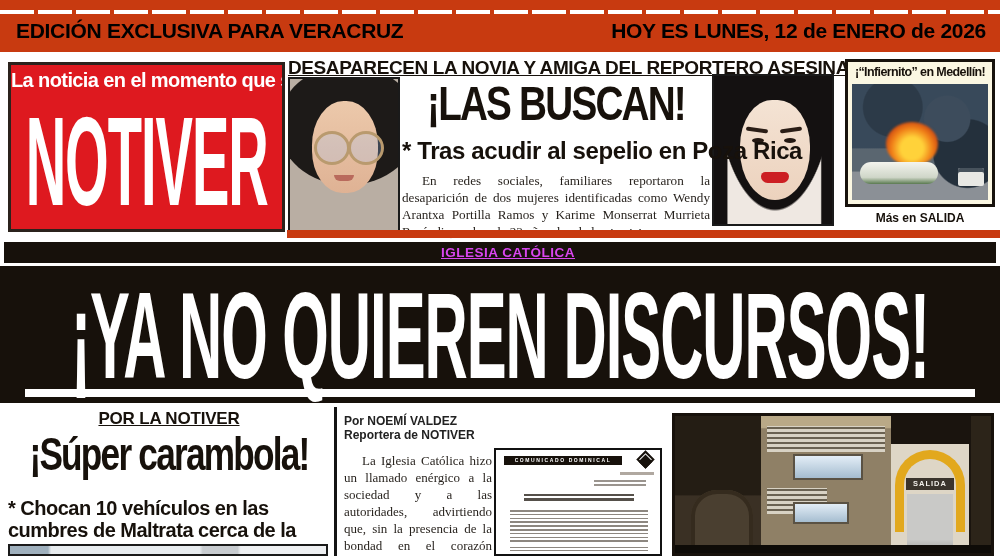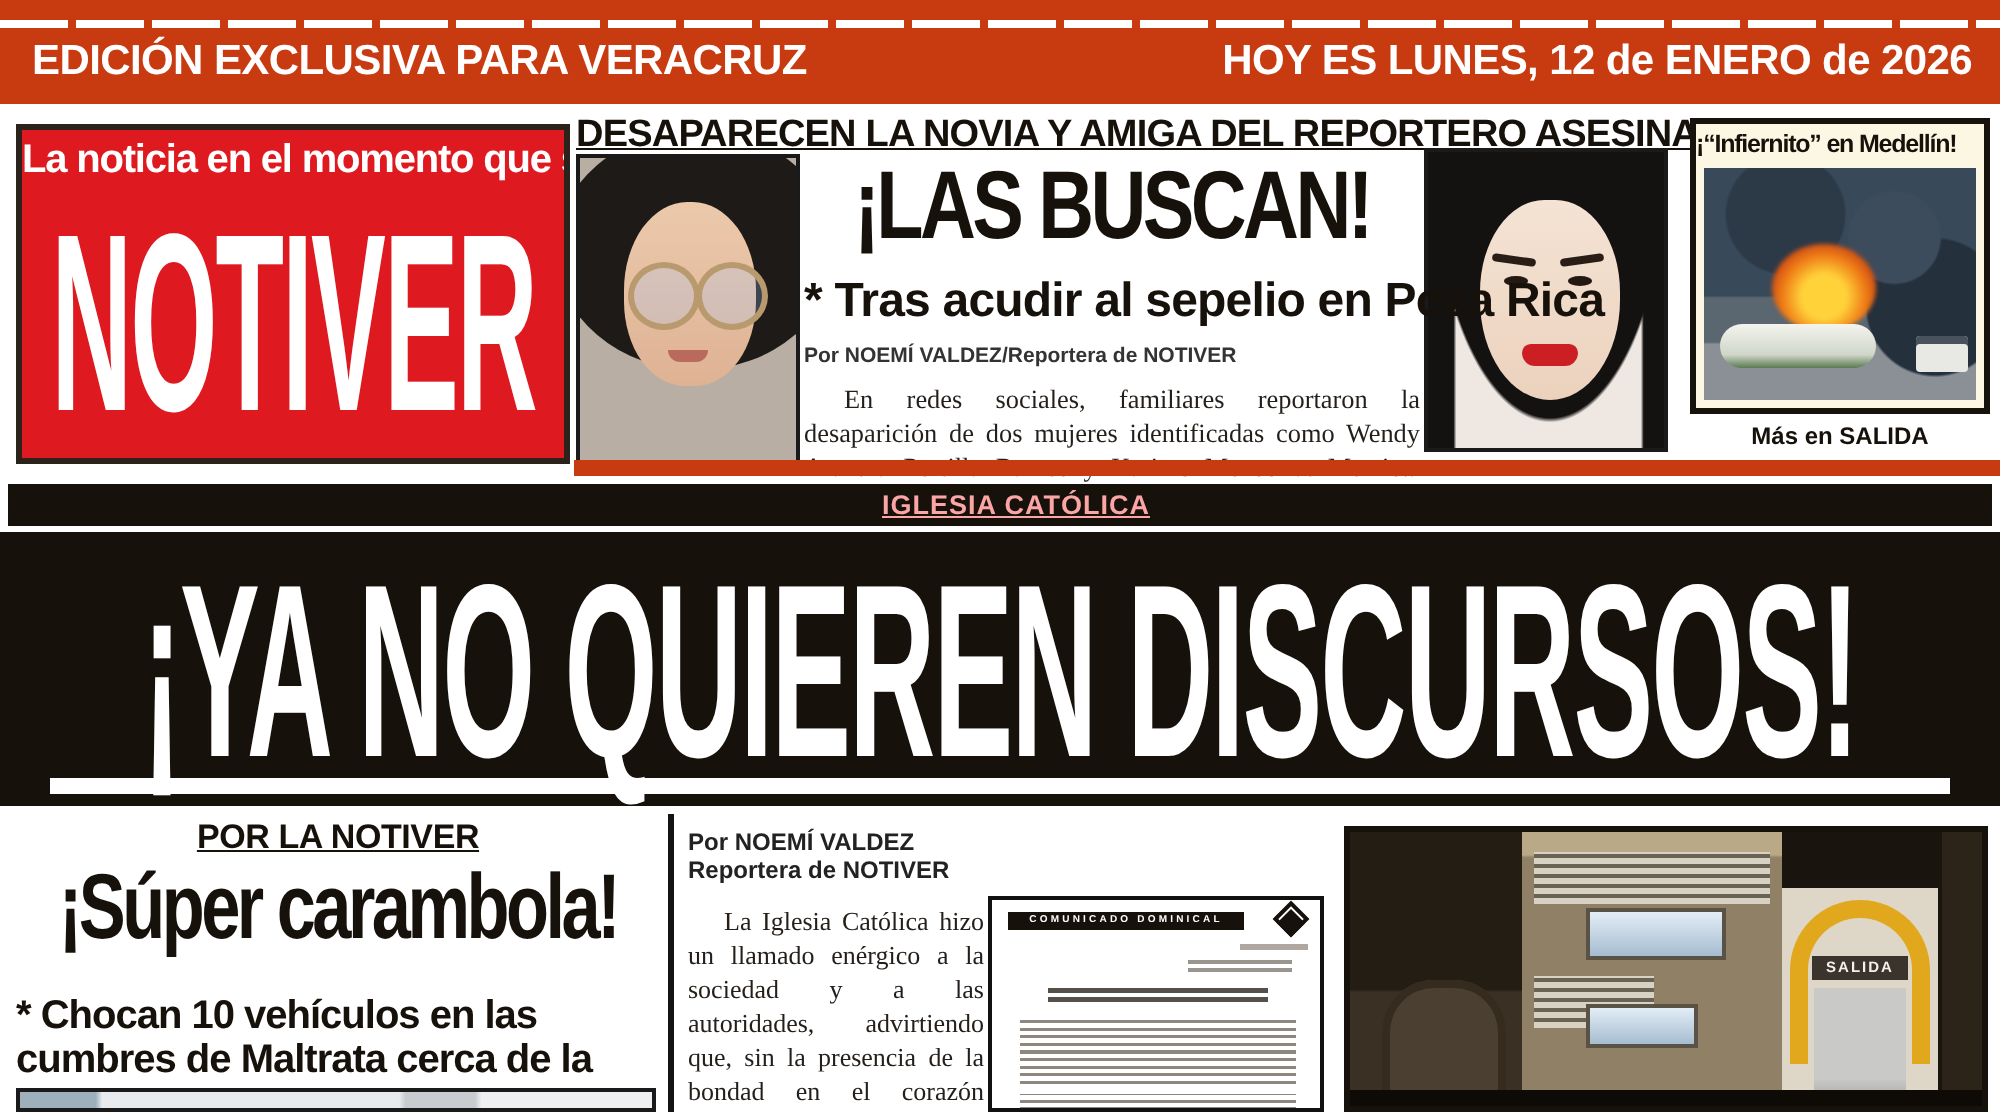--- a/index.html
+++ b/index.html
@@ -4,21 +4,21 @@
 <style>
   html,body{margin:0;padding:0;background:#ffffff;}
   #page{position:relative;width:1000px;height:556px;background:#ffffff;overflow:hidden;
         font-family:"Liberation Sans",sans-serif;color:#17110b;}
 
   
   #topbar{position:absolute;left:0;top:0;width:1000px;height:52px;background:#c83a10;}
   #topbar .stripe{position:absolute;left:0;top:10px;width:100%;height:4px;
     background:repeating-linear-gradient(90deg,#ffffff 0 34px,#c83a10 34px 38px);}
   #topbar .row{position:absolute;left:16px;right:14px;top:19px;display:flex;
-    justify-content:space-between;font-weight:bold;font-size:21px;color:#ffffff;
+    justify-content:space-between;font-weight:bold;font-size:21px;color:#000000;
     letter-spacing:-0.3px;white-space:nowrap;}
 
   
   #logo-box{position:absolute;left:8px;top:62px;width:277px;height:170px;background:#de191f;
     border:3px solid #2b221c;box-sizing:border-box;text-align:center;overflow:hidden;}
   #logo-box .tagline{margin-top:4px;font-size:20px;font-weight:bold;color:#ffffff;
     letter-spacing:-0.6px;white-space:nowrap;}
   #logo-box .word{display:inline-block;margin-top:7px;font-size:55px;font-weight:bold;
     color:#ffffff;line-height:1;letter-spacing:-1px;transform:scale(1.02,2.3);
     transform-origin:center top;}
@@ -58,41 +58,41 @@
   #lead-center .byline{margin-top:7px;text-align:left;font-size:10.5px;font-weight:bold;color:#333;}
   #lead-center .body{margin-top:7px;text-align:justify;font-family:"Liberation Serif",serif;
     font-size:13.2px;line-height:1.3;color:#241f1a;}
   #lead-center .body .indent{display:inline-block;width:20px;}
   #lead-center .more{font-family:"Liberation Sans",sans-serif;font-size:9.5px;font-weight:bold;}
   #orange-bar{position:absolute;left:287px;top:230px;width:713px;height:8px;background:#c83a10;}
 
   
   #medellin-box{position:absolute;left:845px;top:59px;width:150px;height:148px;
     background:#fbf7e2;border:3px solid #17120c;box-sizing:border-box;overflow:hidden;}
-  #medellin-box .m-title{margin-top:3px;font-size:12.5px;font-weight:bold;
+  #medellin-box .m-title{margin-top:3px;text-align:center;font-size:12.5px;font-weight:bold;
     white-space:nowrap;letter-spacing:-0.6px;}
   #medellin-photo{position:absolute;left:4px;top:22px;width:136px;height:116px;
     background:radial-gradient(circle at 70% 30%,#3d4c5c 0 18%,transparent 19%),
       radial-gradient(circle at 30% 20%,#2c3a48 0 22%,transparent 23%),
       radial-gradient(circle at 85% 60%,#24303c 0 25%,transparent 26%),
       linear-gradient(180deg,#38495a 0 55%,#5a6670 56% 75%,#8b9096 76%);overflow:hidden;}
   #medellin-photo .fire{position:absolute;left:34px;top:38px;width:52px;height:44px;border-radius:50%;
     background:radial-gradient(circle at 50% 60%,#ffd23a 0 30%,#f08018 55%,#c43a10 80%,transparent 92%);
     filter:blur(1px);}
   #medellin-photo .tanker{position:absolute;left:8px;top:78px;width:78px;height:22px;
     border-radius:11px;background:linear-gradient(180deg,#f4f4ee,#cfd6c8 70%,#5a7a50);}
   #medellin-photo .truck{position:absolute;right:4px;top:84px;width:26px;height:18px;
     background:#e8e8e4;border-radius:2px;box-shadow:inset 0 4px 0 #47525c;}
   #medellin-caption{position:absolute;left:845px;top:211px;width:150px;text-align:center;
     font-size:12px;font-weight:bold;}
 
   
   #kicker-band{position:absolute;left:4px;top:242px;width:992px;height:21px;background:#17110b;
     display:flex;align-items:center;justify-content:center;}
-  #kicker-band span{color:#fca5a5;font-size:13.5px;font-weight:bold;letter-spacing:0.5px;
+  #kicker-band span{color:#d946ef;font-size:13.5px;font-weight:bold;letter-spacing:0.5px;
     text-decoration:underline;padding-left:16px;}
 
   
   #giant-band{position:absolute;left:0;top:266px;width:1000px;height:137px;background:#17110b;
     overflow:hidden;}
   #giant-band .giant{position:absolute;left:0;top:9px;width:1000px;text-align:center;
     white-space:nowrap;color:#ffffff;font-weight:bold;font-size:61px;line-height:1;
     letter-spacing:-1px;transform:scale(0.98,2.02);transform-origin:center top;}
   #giant-band .rule{position:absolute;left:25px;right:25px;bottom:6px;height:8px;background:#ffffff;}
 
@@ -197,21 +197,20 @@
     <div class="brow l"></div>
     <div class="brow r"></div>
     <div class="eye l"></div>
     <div class="eye r"></div>
     <div class="lips"></div>
   </div>
 
   <div id="lead-center">
     <div class="headline">¡LAS BUSCAN!</div>
     <div class="deck">* Tras acudir al sepelio en Poza Rica</div>
-    <div class="byline">Por NOEMÍ VALDEZ/Reportera de NOTIVER</div>
     <div class="body"><span class="indent"></span><span>En redes sociales, familiares reportaron la desaparición de dos mujeres identificadas como Wendy Arantxa Portilla Ramos y Karime Monserrat Murrieta Reséndiz, ambas de 23 años de edad.</span> <span class="more">Más página 4</span></div>
   </div>
 
   <div id="orange-bar"></div>
 
   <div id="medellin-box">
     <div class="m-title">¡“Infiernito” en Medellín!</div>
     <div id="medellin-photo">
       <div class="fire"></div>
       <div class="tanker"></div>

